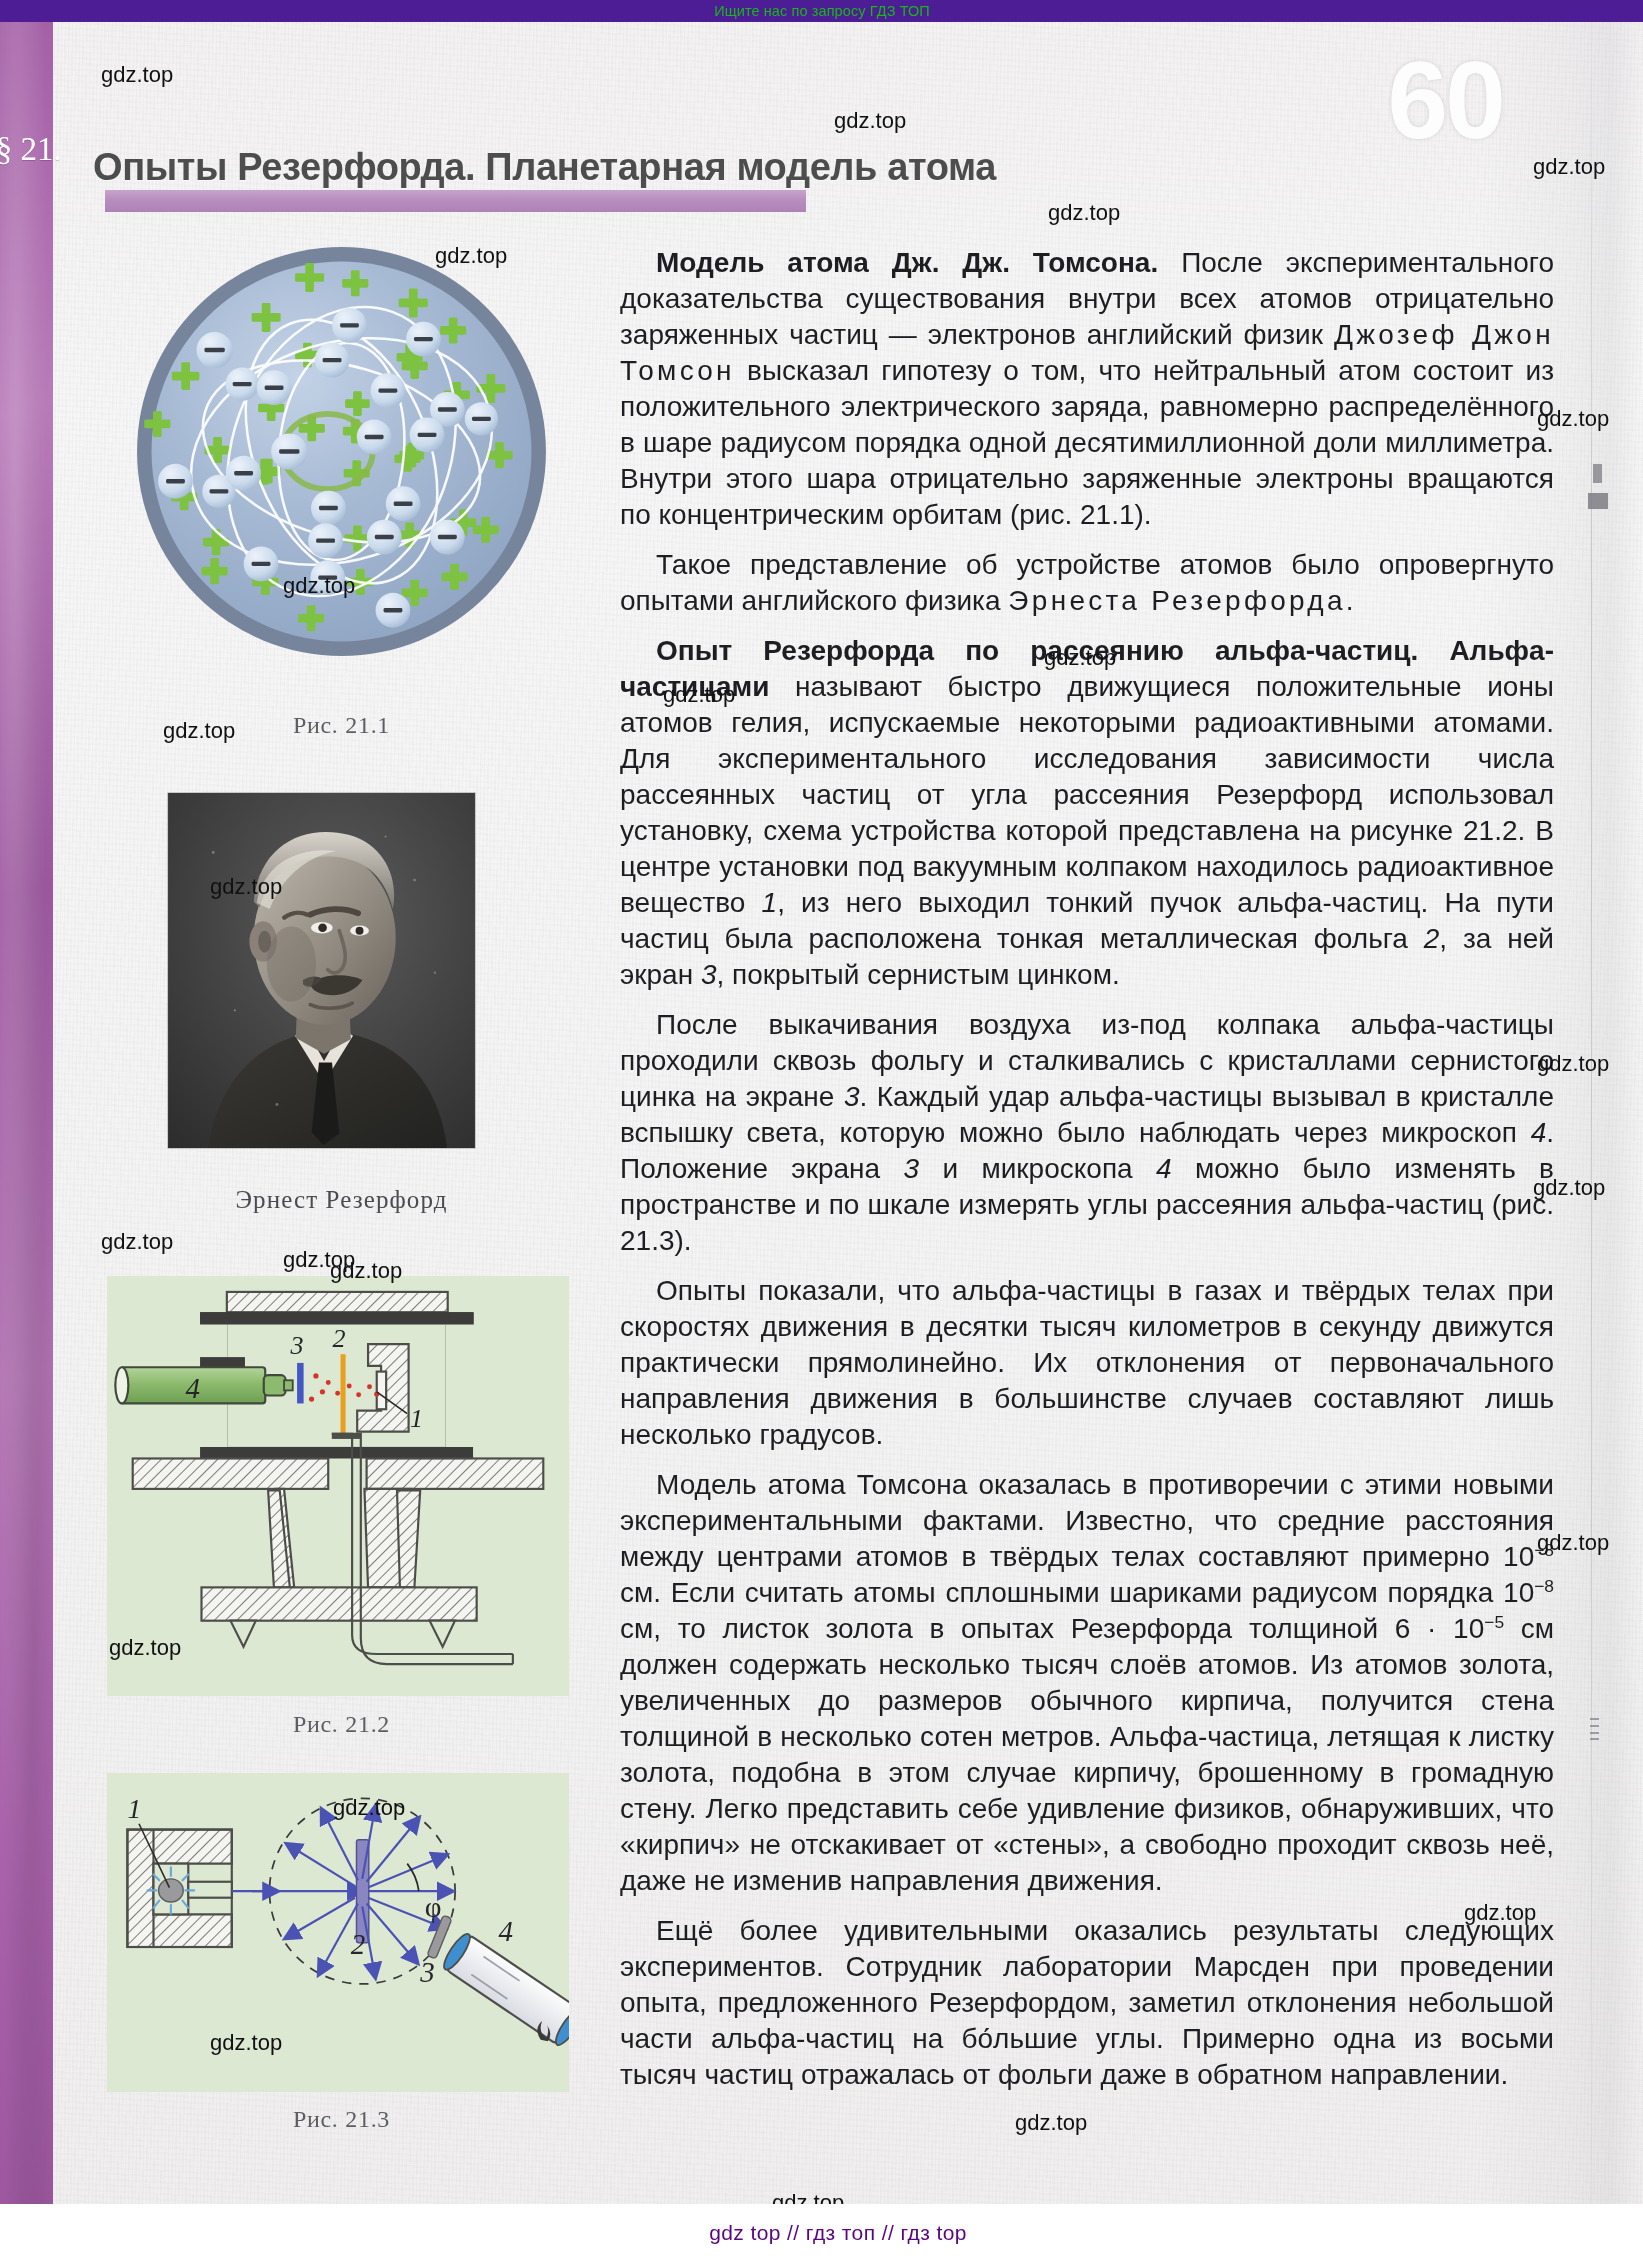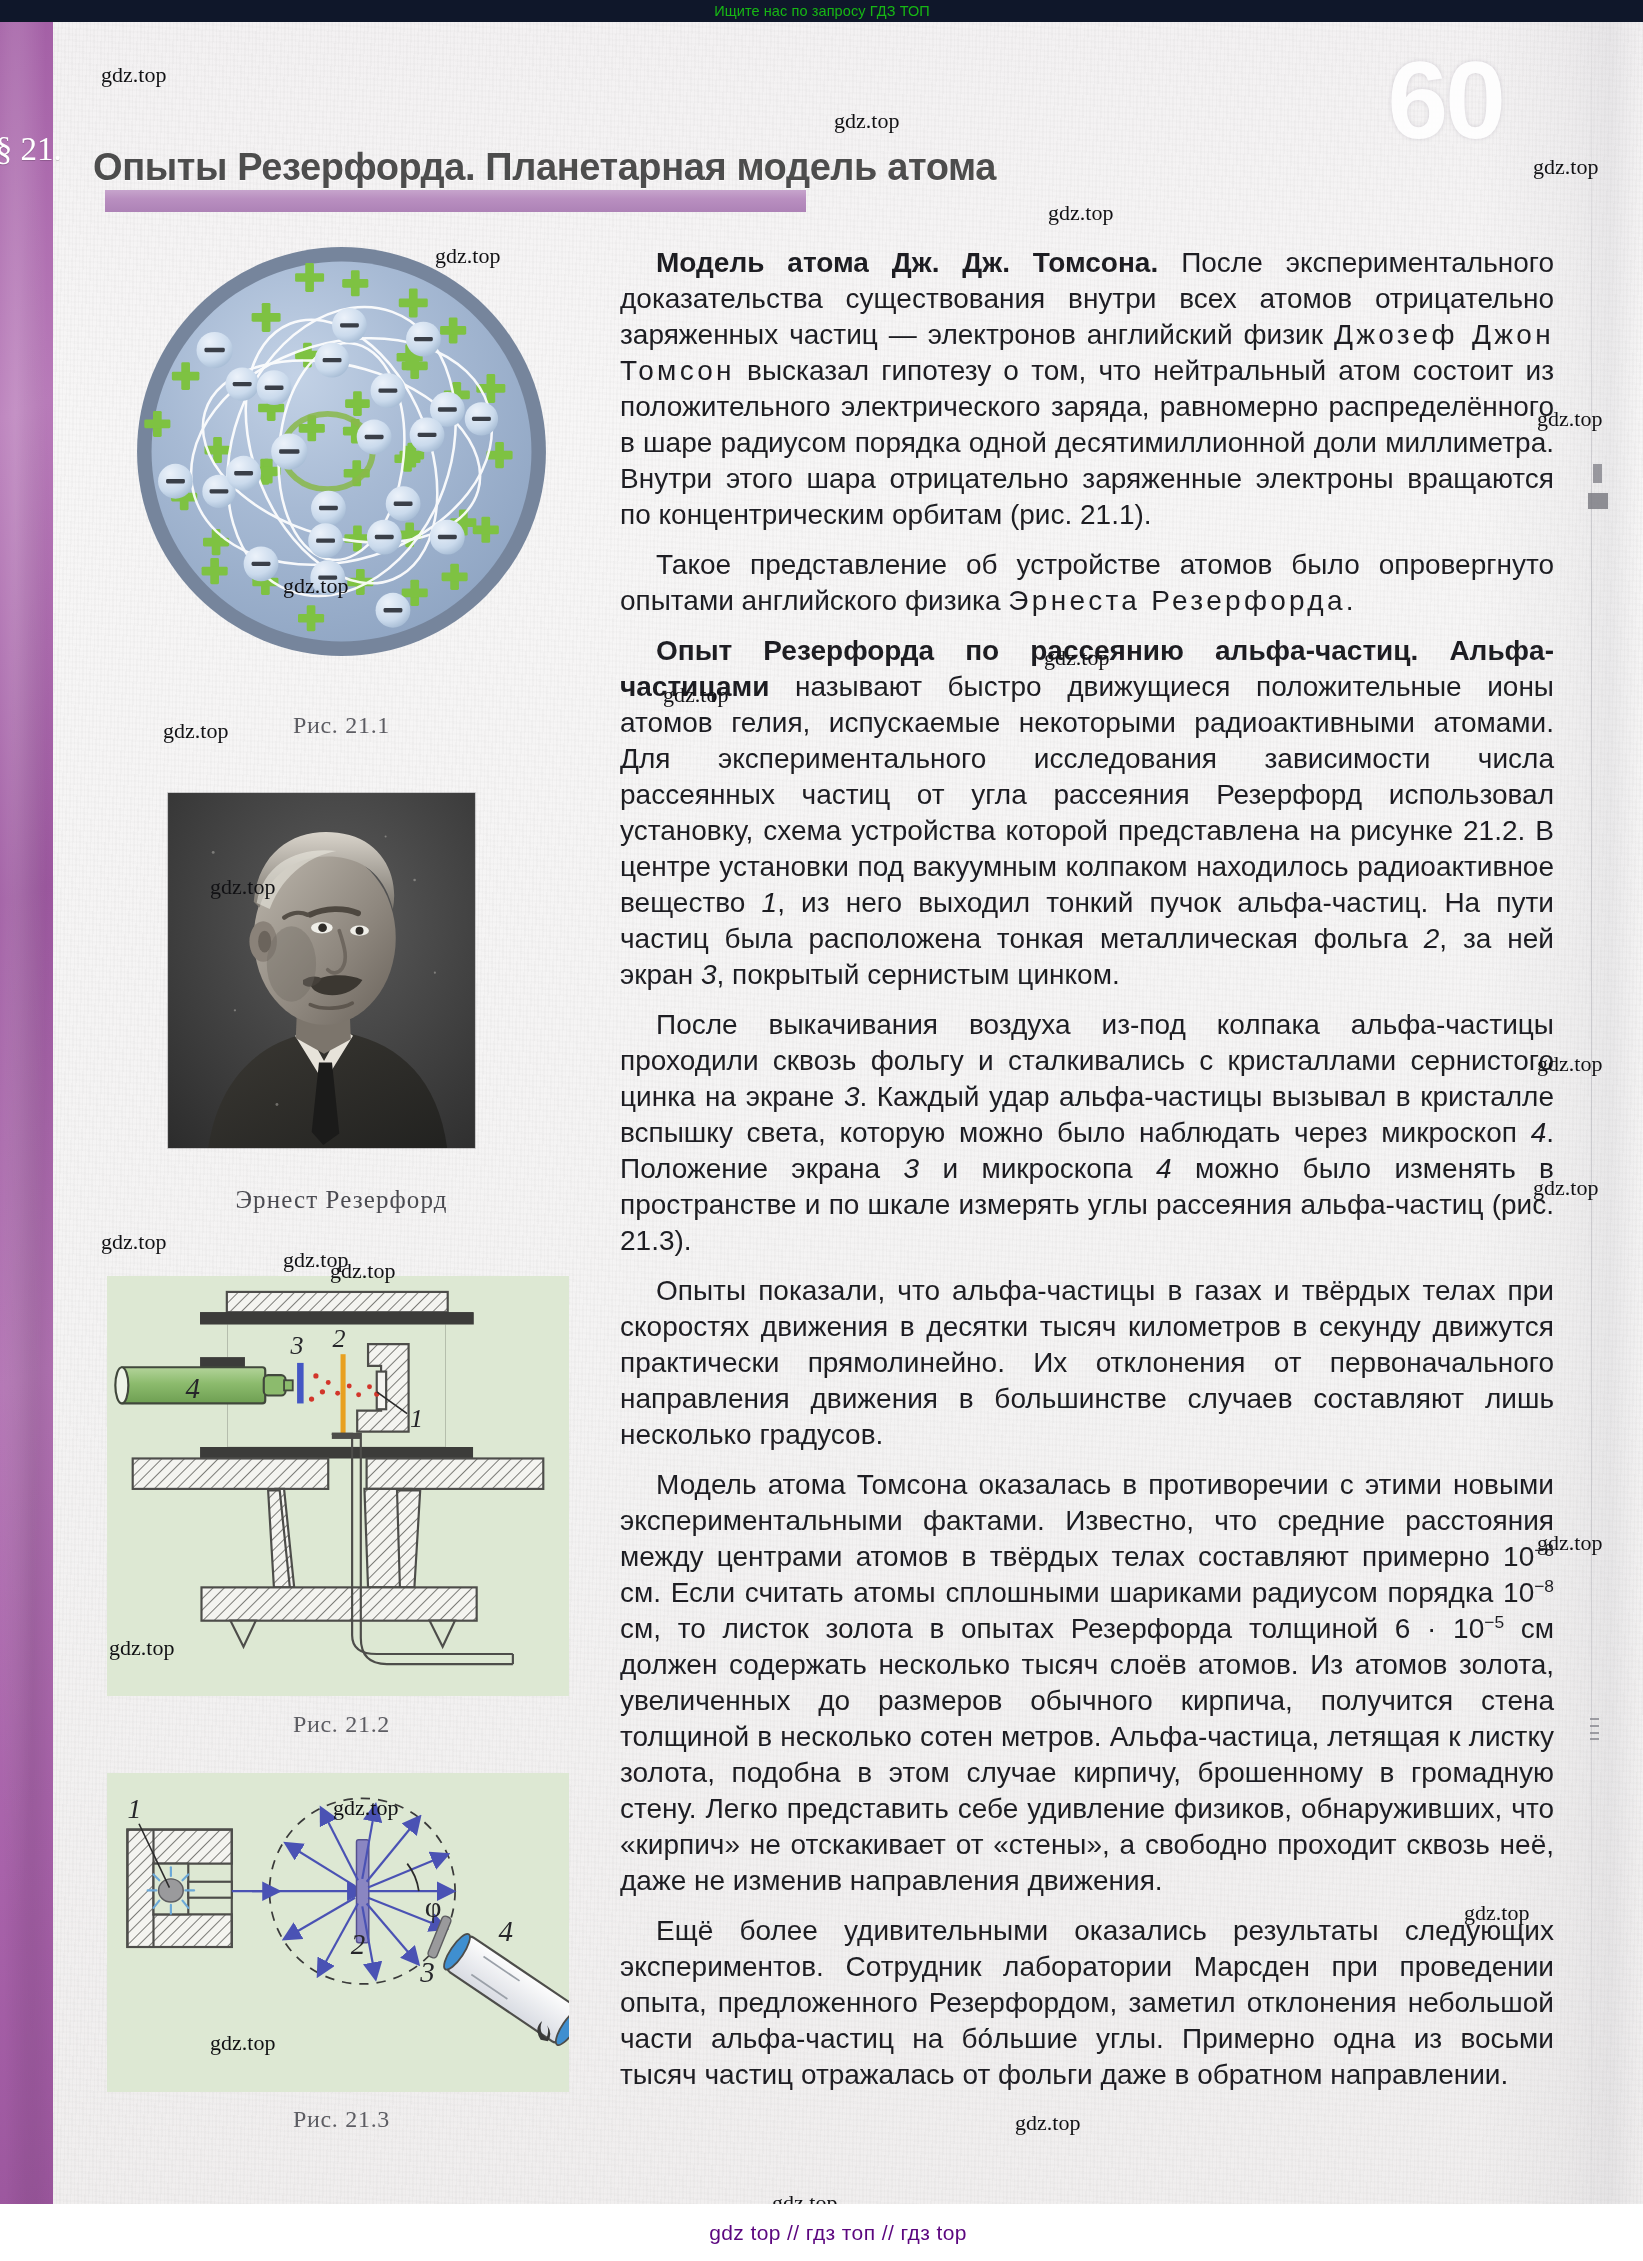--- a/index.html
+++ b/index.html
@@ -1,21 +1,21 @@
 <!DOCTYPE html>
 <html lang="ru" style="font-size:11.6px"><head>
 <meta charset="utf-8">
 <style>
   html,body{margin:0;padding:0;background:#ffffff;}
   body{width:1644px;height:2261px;position:relative;overflow:hidden;
        font-family:"Liberation Serif", serif;}
 
   
   .promo-bar{position:absolute;left:0;top:0;width:1644px;height:22px;
-      background:#0f172a;display:flex;align-items:center;justify-content:center;}
+      background:#4c1d95;display:flex;align-items:center;justify-content:center;}
   .promo-text{color:#17b814;font-family:"Liberation Sans",sans-serif;
       font-size:14.5px;letter-spacing:0.1px;white-space:nowrap;}
 
   
   .page{position:absolute;left:0;top:22px;width:1644px;height:2182px;
       background:
         linear-gradient(180deg,#f3f1f2 0%,#f7f6f6 18%,#f4f3f3 60%,#f0eeee 100%);
       overflow:hidden;}
   .paper-tex{position:absolute;inset:0;
       background:
@@ -90,21 +90,21 @@
       font-family:Liberation Sans, sans-serif;font-size:28px;line-height:36px;
       color:#1d1d22;text-align:justify;text-justify:inter-word;}
   .textcol p{margin:0;text-indent:36px;}
   .textcol p + p{margin-top:14px;}
   .lead{font-weight:700;}
   .spaced{letter-spacing:3.3px;}
   .ital{font-style:italic;}
   sup{font-size:.62em;vertical-align:super;line-height:0;}
 
   
-  .wm{position:absolute;font-family:Liberation Serif, serif;
+  .wm{position:absolute;font-family:Liberation Sans, sans-serif;
       color:#111114;font-size:22px;white-space:nowrap;pointer-events:none;z-index:9;}
 
   
   .footer{position:absolute;left:0;top:2204px;width:1644px;height:57px;
       background:#ffffff;display:flex;align-items:center;justify-content:center;padding-left:16px;}
   .footer-text{color:#5b067f;font-family:"Liberation Sans",sans-serif;font-size:21px;
       letter-spacing:0.4px;white-space:nowrap;}
 </style>
 </head>
 <body>

